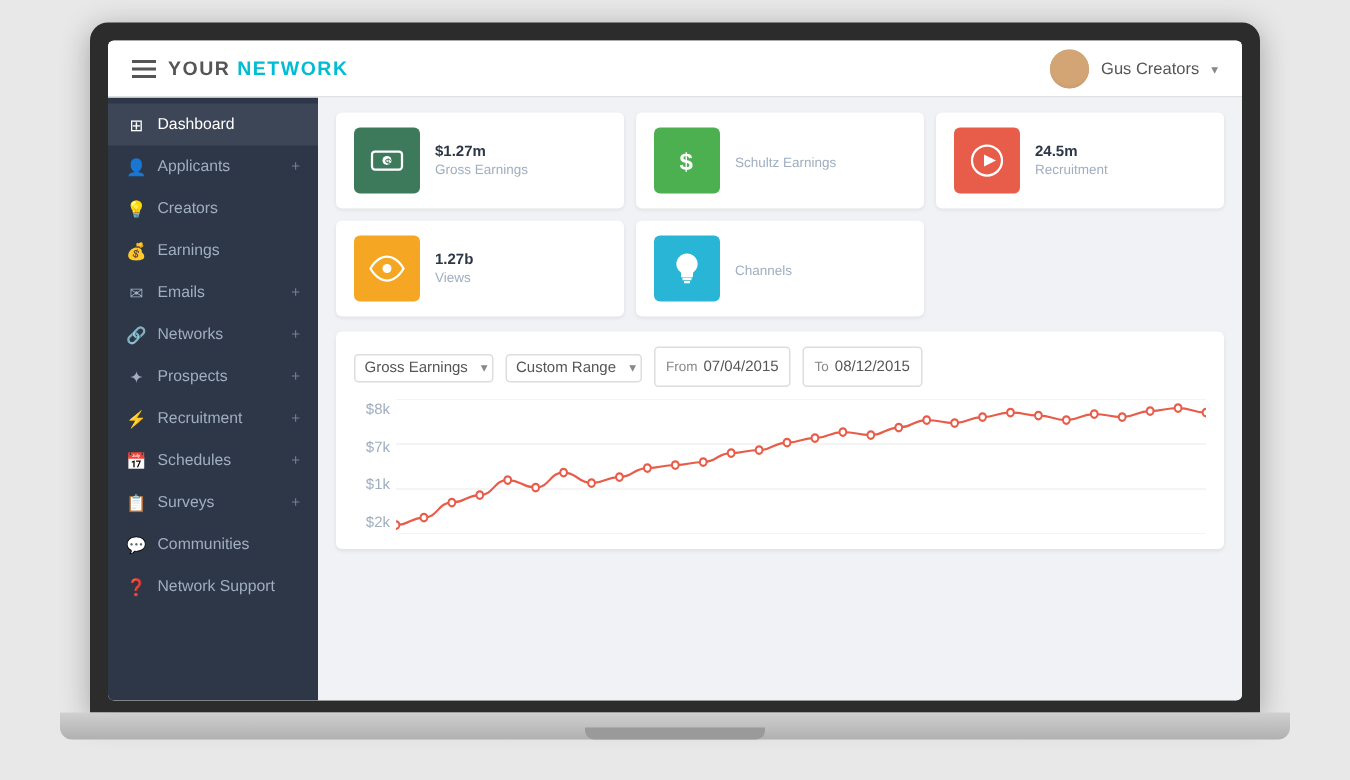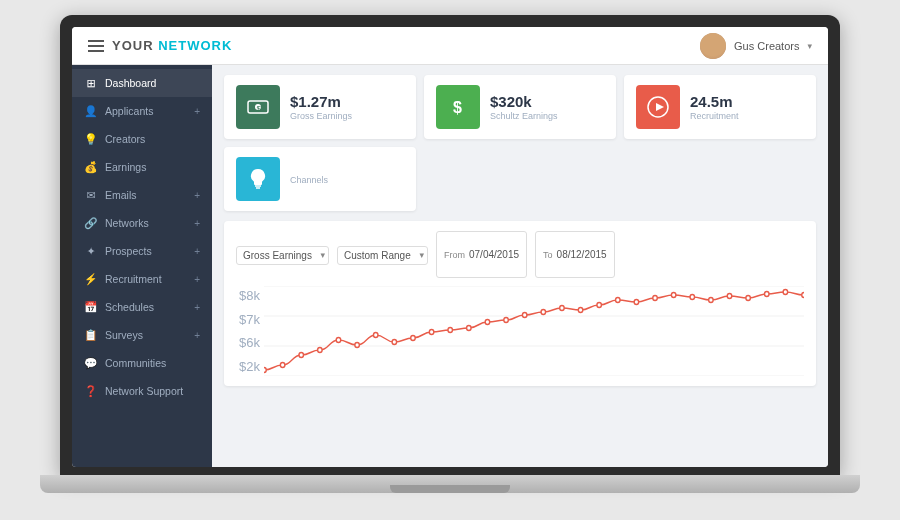--- a/index.html
+++ b/index.html
@@ -214,21 +214,21 @@
     }
     .stat-icon-box svg {
       width: 24px;
       height: 24px;
       fill: white;
     }
     .stat-info {
       flex: 1;
     }
     .stat-value {
-      font-size: 15px;
+      font-size: 10px;
       font-weight: 700;
       color: #2d3748;
     }
     .stat-label {
       font-size: 9px;
       color: #a0aec0;
       margin-top: 1px;
     }
 
     
@@ -265,25 +265,25 @@
       position: absolute;
       right: 4px;
       top: 50%;
       transform: translateY(-50%);
       font-size: 9px;
       color: #888;
       pointer-events: none;
     }
     .date-range {
       display: flex;
-      align-items: flex-end;
+      align-items: flex-start;
       gap: 4px;
       border: 1px solid #ddd;
       border-radius: 3px;
-      padding: 17px 7px;
+      padding: 7px 7px;
       font-size: 10px;
       color: #555;
     }
     .date-label {
       color: #888;
       font-size: 9px;
     }
     .chart-svg-wrapper {
       width: 100%;
       height: 90px;
@@ -293,21 +293,21 @@
       position: absolute;
       left: 0;
       top: 0;
       height: 100%;
       display: flex;
       flex-direction: column;
       justify-content: space-between;
       padding: 2px 0;
     }
     .y-label {
-      font-size: 13px;
+      font-size: 10px;
       color: #a0aec0;
       width: 24px;
       text-align: right;
     }
     .chart-svg-area {
       margin-left: 28px;
       width: calc(100% - 28px);
       height: 100%;
     }
   </style>
@@ -445,34 +445,45 @@
       <div class="stat-label">Gross Earnings</div>
     </div>
   </div>
                 <div class="stat-card">
     <div class="stat-icon-box" style="background:#4caf50">
       <svg viewBox="0 0 24 24" fill="white">
                       <text x="7" y="18" font-size="16" font-weight="bold" fill="white">$</text>
                     </svg>
     </div>
     <div class="stat-info">
-      <div class="stat-value">$320k</div>
       <div class="stat-label">Schultz Earnings</div>
     </div>
   </div>
                 <div class="stat-card">
     <div class="stat-icon-box" style="background:#e85c4a">
       <svg viewBox="0 0 24 24" fill="white">
                       <circle cx="12" cy="12" r="10" fill="none" stroke="white" stroke-width="1.5"></circle>
                       <polygon points="10,8 18,12 10,16" fill="white"></polygon>
                     </svg>
     </div>
     <div class="stat-info">
       <div class="stat-value">24.5m</div>
       <div class="stat-label">Recruitment</div>
+    </div>
+  </div>
+                <div class="stat-card">
+    <div class="stat-icon-box" style="background:#f5a623">
+      <svg viewBox="0 0 24 24" fill="white">
+                      <path d="M1 12s4-8 11-8 11 8 11 8-4 8-11 8-11-8-11-8z" fill="none" stroke="white" stroke-width="1.5"></path>
+                      <circle cx="12" cy="12" r="3" fill="white"></circle>
+                    </svg>
+    </div>
+    <div class="stat-info">
+      <div class="stat-value">1.27b</div>
+      <div class="stat-label">Views</div>
     </div>
   </div>
                 <div class="stat-card">
     <div class="stat-icon-box" style="background:#29b6d6">
       <svg viewBox="0 0 24 24" fill="white">
                       <path d="M12 2a7 7 0 0 0-4 12.8V17a1 1 0 0 0 1 1h6a1 1 0 0 0 1-1v-2.2A7 7 0 0 0 12 2z" fill="white"></path>
                       <line x1="9" y1="19" x2="15" y2="19" stroke="white" stroke-width="1.5"></line>
                       <line x1="10" y1="21" x2="14" y2="21" stroke="white" stroke-width="1.5"></line>
                     </svg>
     </div>
@@ -499,21 +510,21 @@
                 <div class="date-range">
                   <span class="date-label">To</span>
                   <span>08/12/2015</span>
                 </div>
               </div>
 
               <div class="chart-svg-wrapper">
                 <div class="y-labels" id="y-labels-el">
                 <span class="y-label">$8k</span>
                     <span class="y-label">$7k</span>
-                    <span class="y-label">$6k</span>
+                    <span class="y-label">$1k</span>
                     <span class="y-label">$2k</span>
                   </div>
                 <div class="chart-svg-area" id="chart-svg-area">
                   <svg width="100%" height="100%" viewBox="0 0 600 90" preserveAspectRatio="none" id="line-chart-svg">
 
                     <line x1="0" y1="0" x2="600" y2="0" stroke="#f0f0f0" stroke-width="1"></line>
                     <line x1="0" y1="30" x2="600" y2="30" stroke="#f0f0f0" stroke-width="1"></line>
                     <line x1="0" y1="60" x2="600" y2="60" stroke="#f0f0f0" stroke-width="1"></line>
                     <line x1="0" y1="90" x2="600" y2="90" stroke="#f0f0f0" stroke-width="1"></line>
                   <path d="M 0 84 C 10.344827586206897 84 10.344827586206897 79 20.689655172413794 79 C 31.03448275862069 79 31.03448275862069 69 41.37931034482759 69 C 51.724137931034484 69 51.724137931034484 64 62.06896551724138 64 C 72.41379310344828 64 72.41379310344828 54 82.75862068965517 54 C 93.10344827586206 54 93.10344827586206 59 103.44827586206897 59 C 113.79310344827587 59 113.79310344827587 49 124.13793103448276 49 C 134.48275862068965 49 134.48275862068965 56 144.82758620689657 56 C 155.17241379310346 56 155.17241379310346 52 165.51724137931035 52 C 175.86206896551727 52 175.86206896551727 46 186.20689655172416 46 C 196.55172413793105 46 196.55172413793105 44 206.89655172413794 44 C 217.24137931034483 44 217.24137931034483 42 227.58620689655172 42 C 237.9310344827586 42 237.9310344827586 36 248.27586206896552 36 C 258.62068965517244 36 258.62068965517244 33.99999999999999 268.9655172413793 33.99999999999999 C 279.3103448275862 33.99999999999999 279.3103448275862 28.999999999999993 289.65517241379314 28.999999999999993 C 300 28.999999999999993 300 26 310.3448275862069 26 C 320.68965517241384 26 320.68965517241384 22.000000000000007 331.0344827586207 22.000000000000007 C 341.37931034482756 22.000000000000007 341.37931034482756 24 351.7241379310345 24 C 362.0689655172414 24 362.0689655172414 19 372.4137931034483 19 C 382.7586206896552 19 382.7586206896552 14 393.10344827586204 14 C 403.44827586206895 14 403.44827586206895 16 413.7931034482759 16 C 424.1379310344828 16 424.1379310344828 12 434.48275862068965 12 C 444.8275862068965 12 444.8275862068965 9 455.17241379310343 9 C 465.51724137931035 9 465.51724137931035 11 475.86206896551727 11 C 486.2068965517242 11 486.2068965517242 14 496.55172413793105 14 C 506.8965517241379 14 506.8965517241379 10 517.2413793103448 10 C 527.5862068965516 10 527.5862068965516 12 537.9310344827586 12 C 548.2758620689656 12 548.2758620689656 8 558.6206896551724 8 C 568.9655172413793 8 568.9655172413793 6 579.3103448275863 6 C 589.6551724137931 6 589.6551724137931 9 600 9" fill="none" stroke="#e85c4a" stroke-width="1.5"></path>

